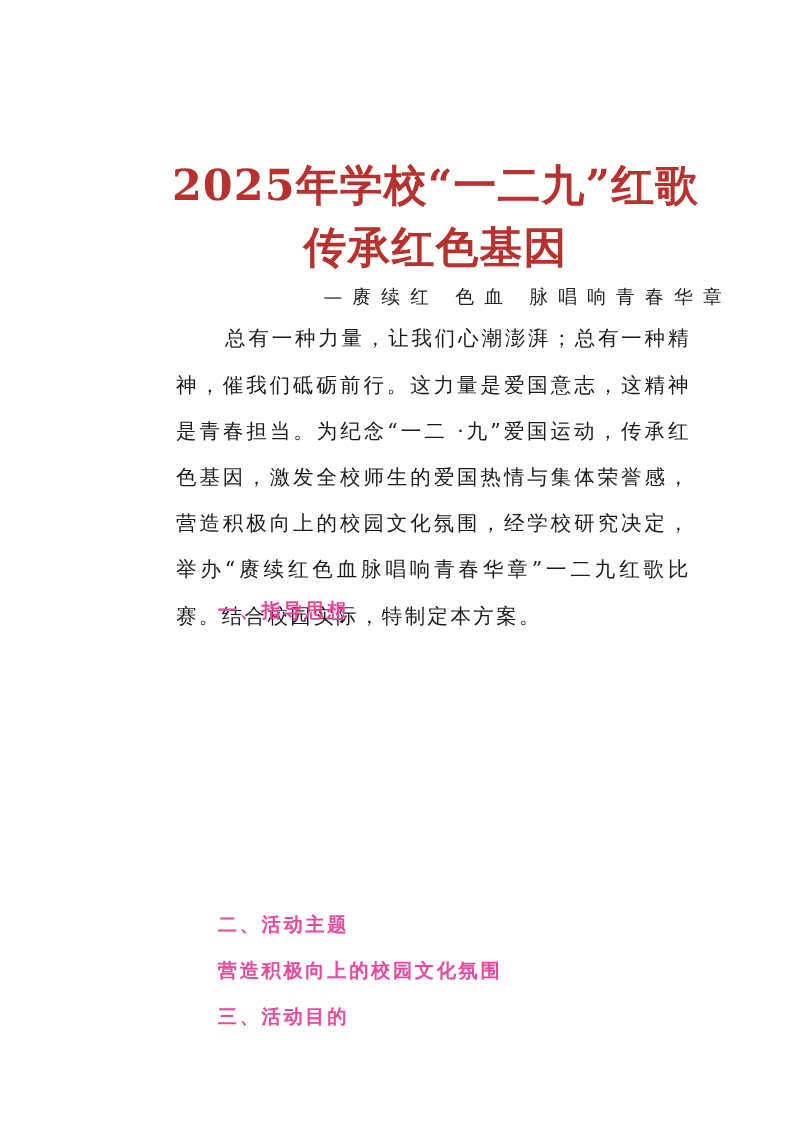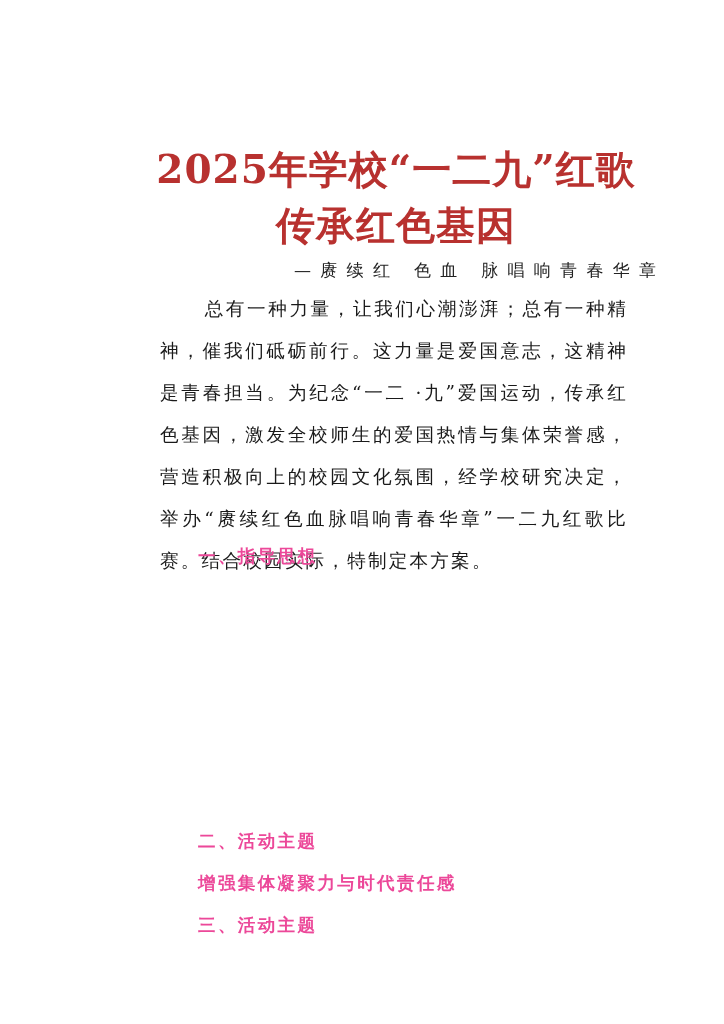--- a/index.html
+++ b/index.html
@@ -89,18 +89,18 @@
 
   <div class="subtitle">—赓续红 色血 脉唱响青春华章</div>
 
   <div class="body para" style="top:237px;">总有一种力量，让我们心潮澎湃；总有一种精神，催我们砥砺前行。这力量是爱国意志，这精神是青春担当。为纪念“一二 ·九”爱国运动，传承红色基因，激发全校师生的爱国热情与集体荣誉感，营造积极向上的校园文化氛围，经学校研究决定，举办“赓续红色血脉唱响青春华章”一二九红歌比赛。结合校园实际，特制定本方案。</div>
 
   <div class="heading" style="top:484px;">一、指导思想</div>
 
 
   <div class="heading" style="top:769px;">二、活动主题</div>
 
-  <div class="heading" style="top:811px;">增强集体凝聚力与时代责任感</div>
+  <div class="heading" style="top:811px;">营造积极向上的校园文化氛围</div>
 
-  <div class="heading" style="top:853px;">三、活动主题</div>
+  <div class="heading" style="top:853px;">三、活动目的</div>
 
 
 </div>
 
 </body></html>

